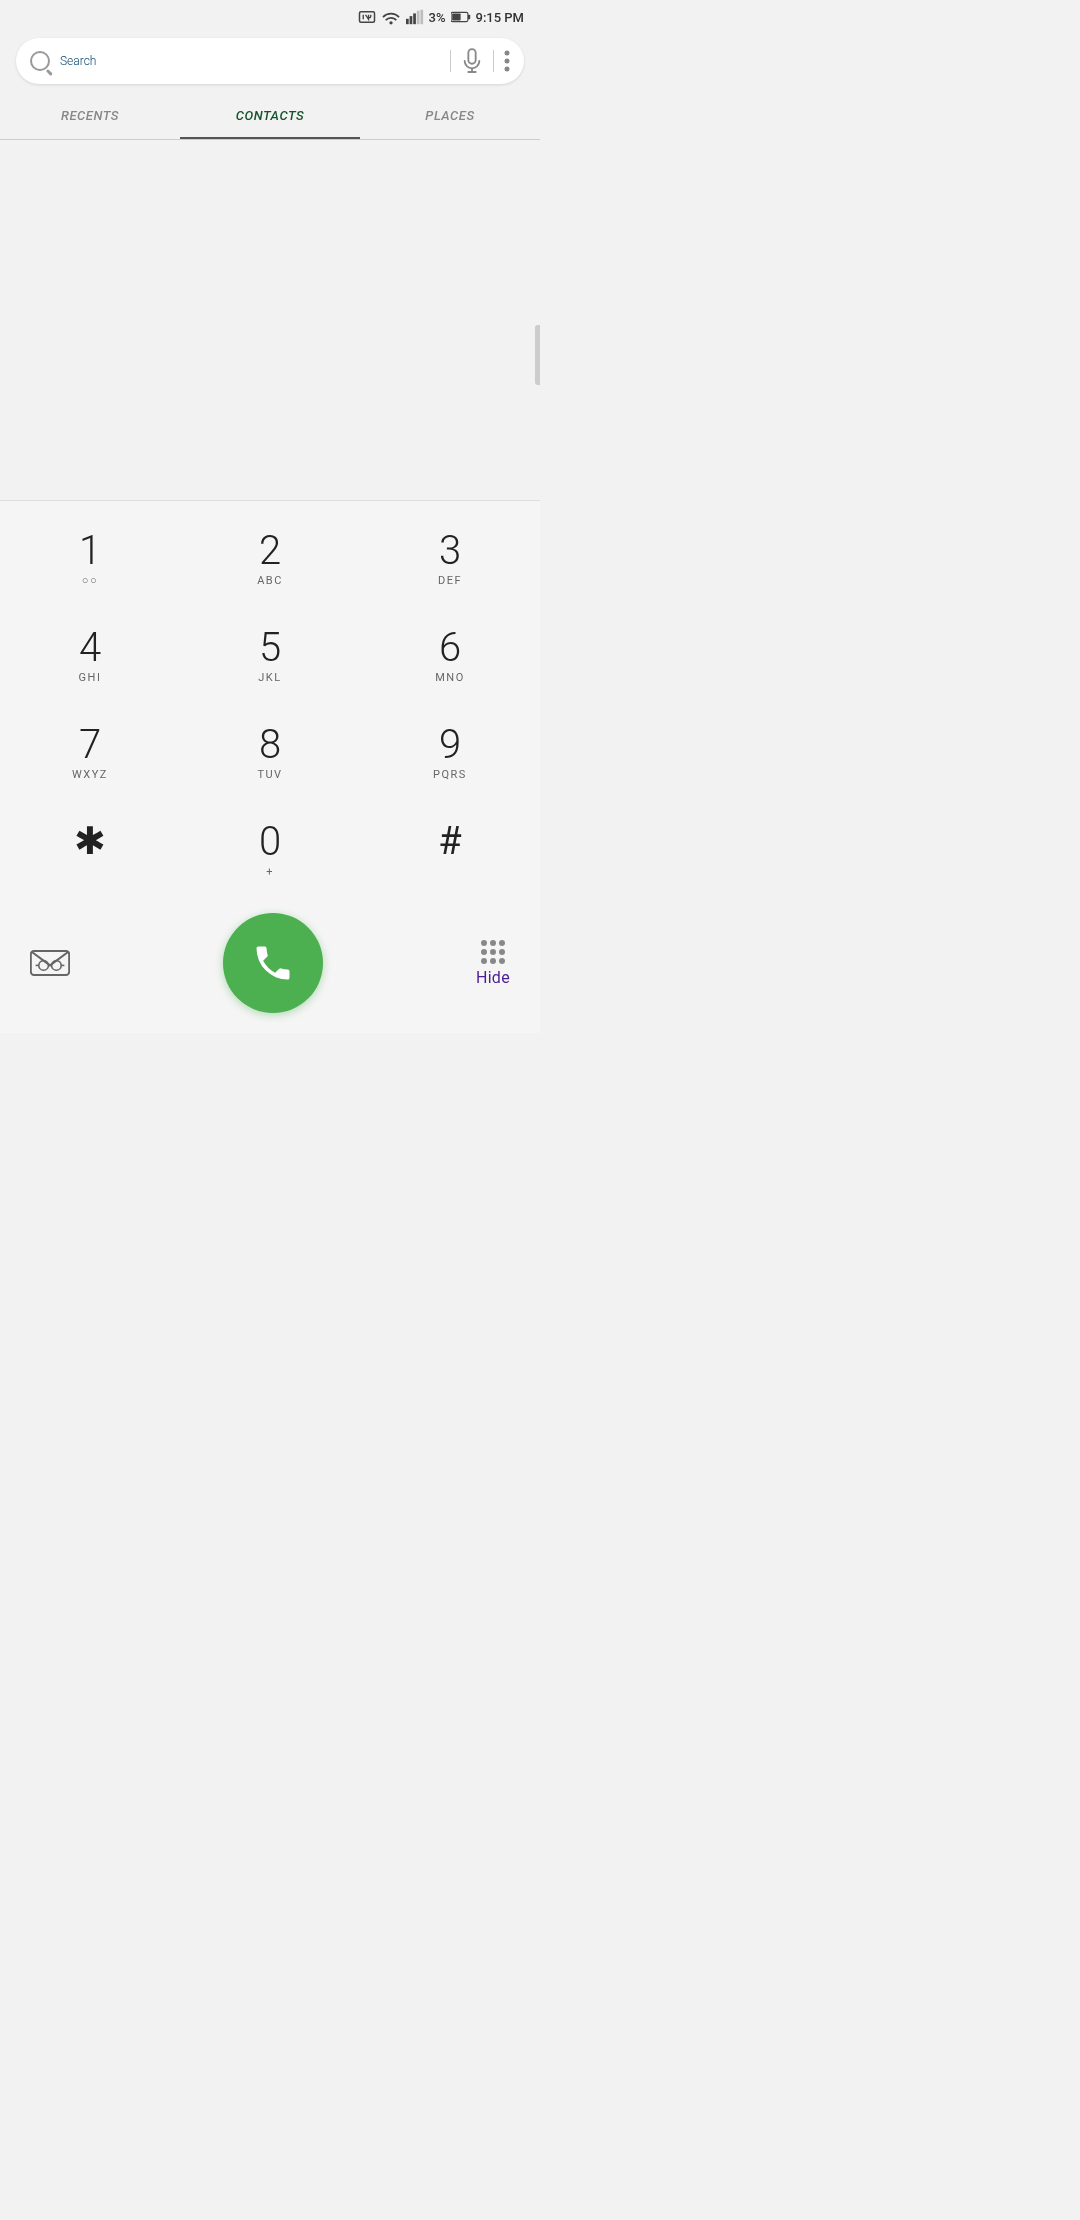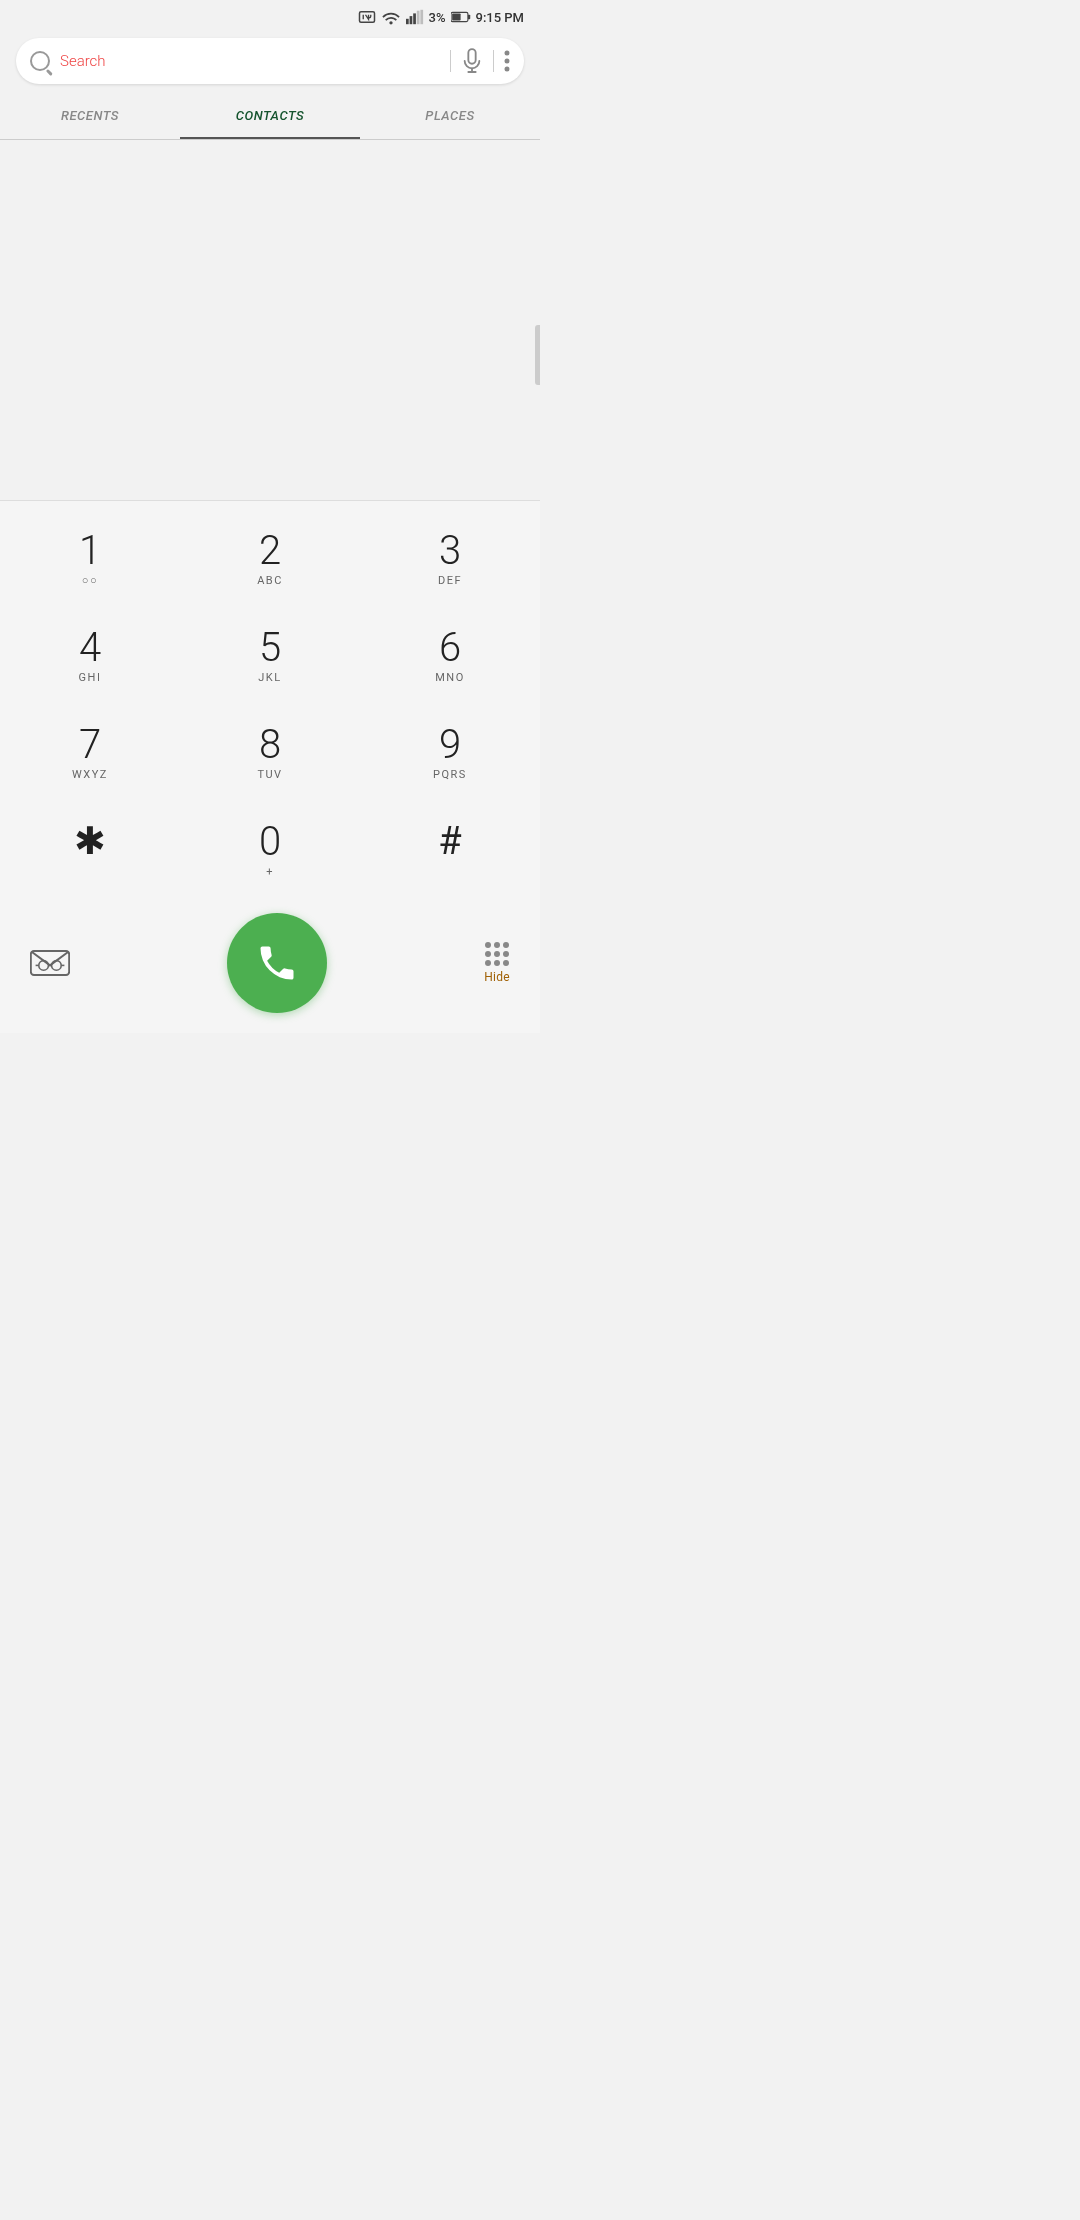--- a/index.html
+++ b/index.html
@@ -42,22 +42,22 @@
       display: flex;
       align-items: center;
       background: #fff;
       border-radius: 30px;
       padding: 10px 14px;
       gap: 10px;
       box-shadow: 0 1px 3px rgba(0,0,0,0.12);
     }
     .search-input-text {
       flex: 1;
-      font-size: 15px;
-      color: #ef4444;
+      font-size: 12px;
+      color: #0c4a6e;
       font-weight: 300;
     }
     .search-divider {
       width: 1px;
       height: 22px;
       background: #ccc;
     }
 
     
     .tabs-container {
@@ -171,22 +171,22 @@
       box-shadow: 0 2px 8px rgba(76,175,80,0.4);
     }
     .hide-btn {
       display: flex;
       flex-direction: column;
       align-items: center;
       gap: 4px;
       cursor: pointer;
     }
     .hide-label {
-      font-size: 12px;
-      color: #a16207;
+      font-size: 16px;
+      color: #4c1d95;
       letter-spacing: 0.3px;
     }
 
     
     .icon-search {
       width: 20px;
       height: 20px;
       border: 2.5px solid #999;
       border-radius: 50%;
       position: relative;

